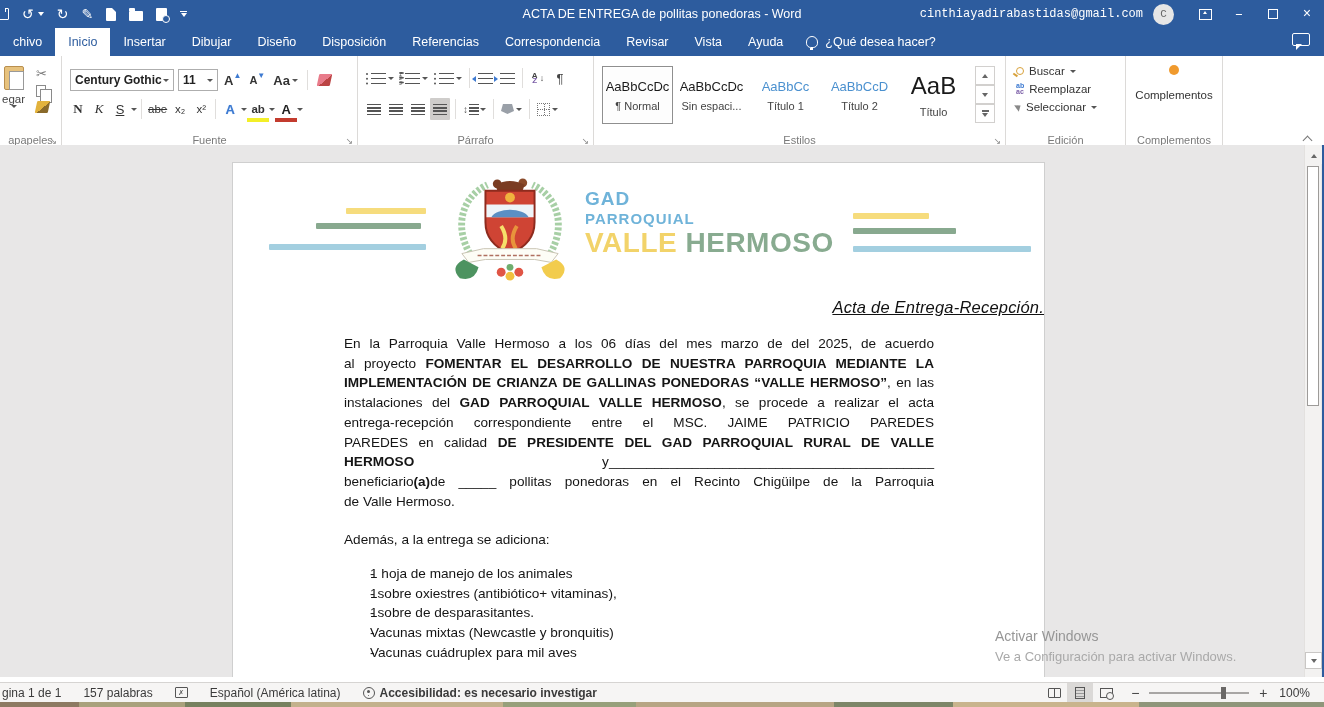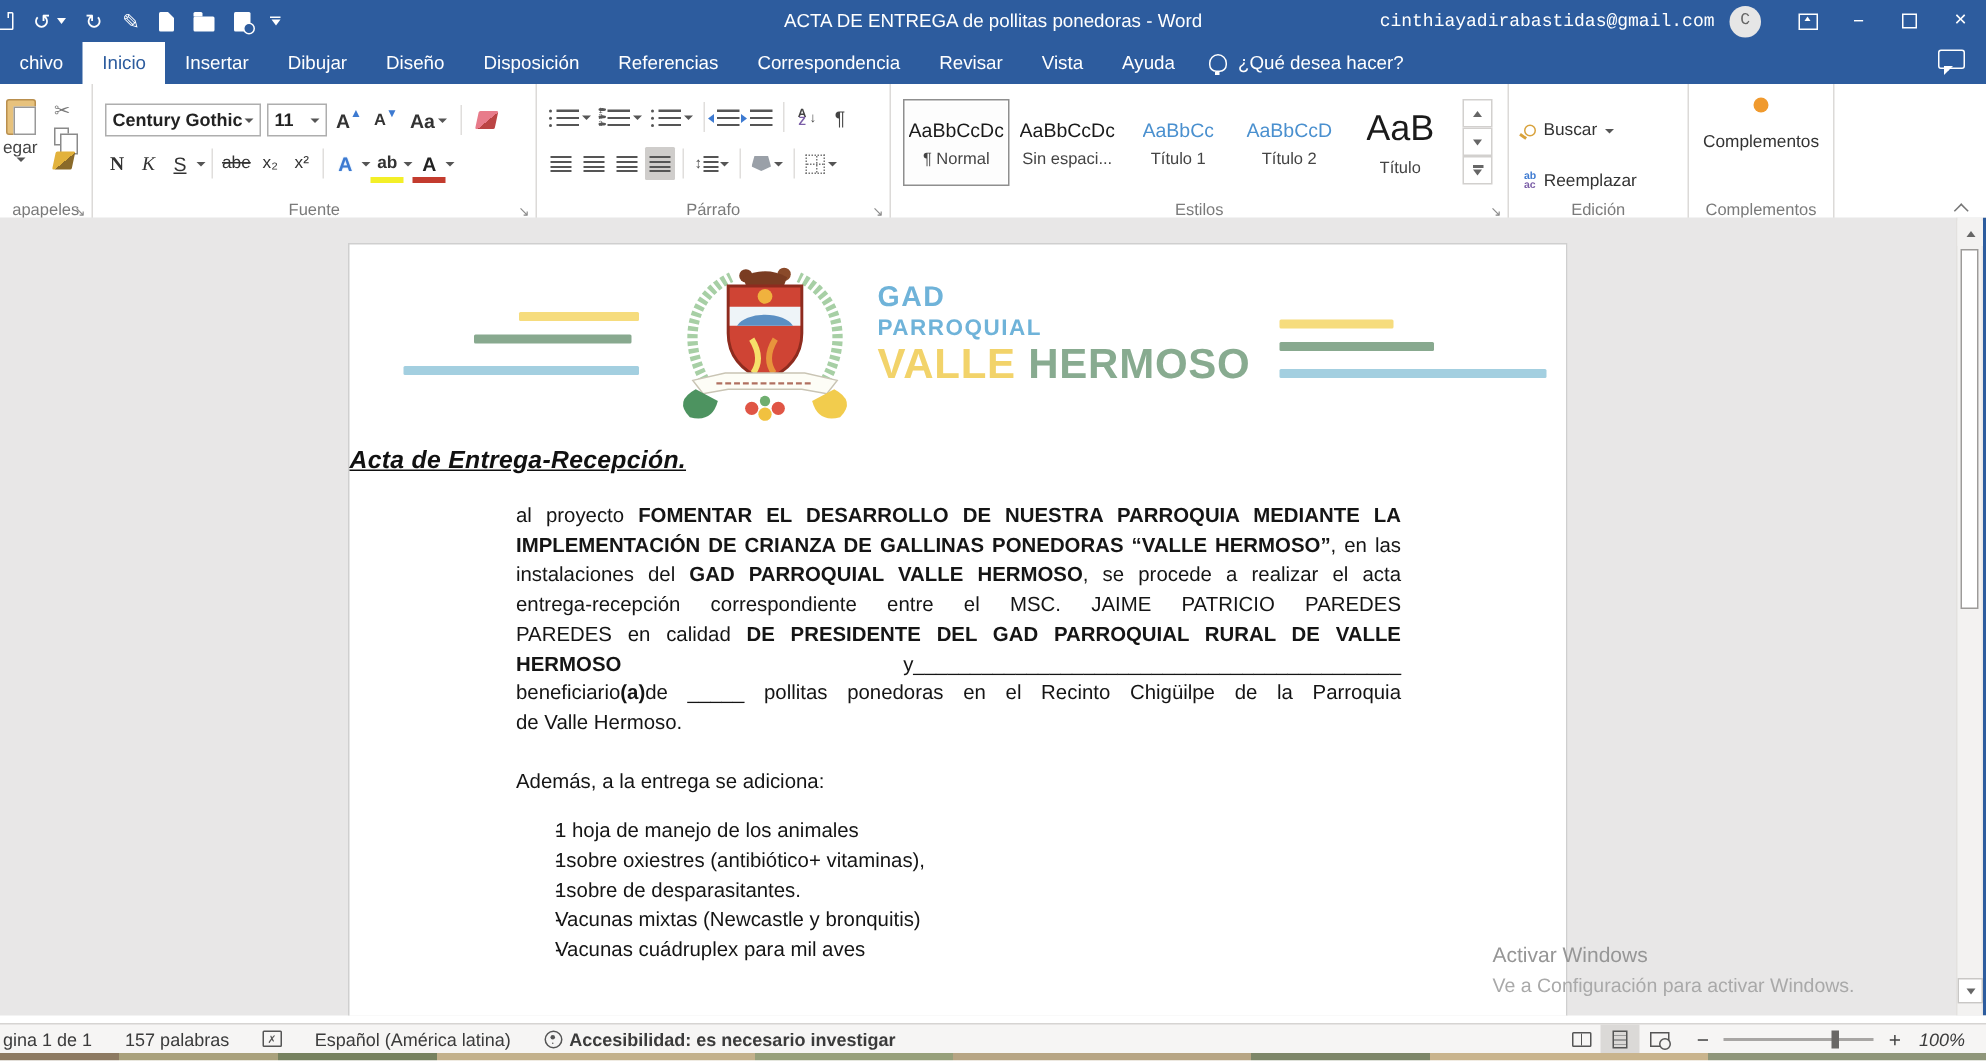--- a/index.html
+++ b/index.html
@@ -108,21 +108,21 @@
   .style-name{font-size:11px;color:#444;white-space:nowrap;max-width:66px;overflow:hidden;}
   .styles-arrows{position:absolute;right:10px;top:10px;display:flex;flex-direction:column;}
   .sarrow{width:20px;height:19px;border:1px solid #d2d0ce;display:flex;align-items:center;justify-content:center;cursor:pointer;background:#fff;}
   .tri-up{width:0;height:0;border-left:3.5px solid transparent;border-right:3.5px solid transparent;border-bottom:4px solid #666;}
   .tri-dn{width:0;height:0;border-left:3.5px solid transparent;border-right:3.5px solid transparent;border-top:4px solid #666;}
   .more-ic{display:flex;flex-direction:column;align-items:center;gap:1px;}
   .more-ic .bar{width:7px;height:1.3px;background:#666;}
   
   .g-edit{width:120px;}
   .edit-col{position:absolute;left:10px;top:9px;display:flex;flex-direction:column;gap:6px;font-size:11.5px;color:#333;}
-  .edit-item{display:flex;align-items:center;gap:5px;cursor:pointer;white-space:nowrap;margin-top:16px;}
+  .edit-item{display:flex;align-items:center;gap:5px;cursor:pointer;white-space:nowrap;}
   .mag{width:8px;height:8px;border:1.6px solid #d8a23c;border-radius:50%;position:relative;}
   .mag:after{content:'';position:absolute;left:-4px;bottom:-2px;width:5px;height:1.6px;background:#d8a23c;transform:rotate(35deg);}
   .repl-ic{font-size:7px;line-height:6px;font-weight:700;color:#3d7ad1;display:flex;flex-direction:column;}
   .repl-ic .r2{color:#7b5ea7;}
   .sel-ar{width:0;height:0;border-left:5px solid #888;border-top:4px solid transparent;border-bottom:4px solid transparent;transform:rotate(-35deg);}
   
   .g-addins{width:97px;}
   .addin-btn{position:absolute;left:0;right:0;top:9px;display:flex;flex-direction:column;align-items:center;gap:14px;cursor:pointer;}
   .orange-dot{width:10px;height:10px;border-radius:50%;background:#f09a2e;}
   .addin-lbl{font-size:11.5px;color:#333;}
@@ -135,21 +135,21 @@
   .page{position:absolute;left:232px;top:17px;width:813px;height:600px;background:#fff;border:1px solid #cfcfcf;cursor:text;}
   
   .logo{position:relative;height:114px;margin-top:12px;}
   .dline{position:absolute;height:6px;border-radius:1px;}
   .logo-text{position:absolute;left:352px;top:14px;line-height:1;}
   .lt-gad{font-size:19px;font-weight:700;letter-spacing:1px;}
   .lt-parr{font-size:15px;font-weight:700;letter-spacing:1px;margin-top:3px;}
   .lt-vh{font-size:28px;font-weight:700;letter-spacing:.5px;margin-top:3px;white-space:nowrap;}
   .crest{position:absolute;left:213px;top:0;}
   
-  .doc-title{margin-top:9px;text-align:left;font-size:16.5px;font-weight:700;font-style:italic;text-decoration:underline;color:#111;letter-spacing:.2px;}
+  .doc-title{margin-top:9px;text-align:right;font-size:16.5px;font-weight:400;font-style:italic;text-decoration:underline;color:#111;letter-spacing:.2px;}
   .doc-body{width:590px;margin:17px 0 0 111px;font-size:13.6px;line-height:19.7px;color:#151515;}
   .doc-line{text-align:justify;}
   .doc-line.just{text-align-last:justify;}
   .doc-line .b{font-weight:700;}
   .doc-para2{margin-top:19px;}
   .doc-list{margin-top:14px;}
   .doc-li{display:flex;}
   .doc-li .dash{width:23px;padding-left:26px;flex:none;}
   
   .watermark{position:absolute;left:995px;top:483px;color:#9f9f9f;pointer-events:none;}
@@ -174,21 +174,21 @@
   .view-btn{width:26px;height:100%;display:flex;align-items:center;justify-content:center;cursor:pointer;}
   .view-btn.active{background:#dbd9d7;}
   .vb-read{width:13px;height:10px;border:1.2px solid #555;border-radius:1px;background:linear-gradient(to right,transparent 48%,#555 48%,#555 52%,transparent 52%);}
   .vb-print{width:10px;height:12px;border:1.2px solid #555;background:repeating-linear-gradient(to bottom,transparent 0 2px,#999 2px 3px);}
   .vb-web{width:13px;height:10px;border:1.2px solid #555;position:relative;}
   .vb-web:after{content:'';position:absolute;right:-2px;bottom:-3px;width:6px;height:6px;border:1.2px solid #555;border-radius:50%;background:#f6f5f4;}
   .zoomctl{display:flex;align-items:center;gap:8px;padding:0 10px;}
   .zbtn{font-size:14px;color:#444;cursor:pointer;width:12px;text-align:center;}
   .ztrack{position:relative;width:100px;height:2px;background:#a8a6a4;cursor:pointer;}
   .zthumb{position:absolute;left:72px;top:-5px;width:5px;height:12px;background:#6a6866;cursor:grab;}
-  .zoom-lvl{padding-right:14px;cursor:pointer;font-style:italic;}
+  .zoom-lvl{padding-right:14px;cursor:pointer;}
   
   .sliver{position:absolute;left:0;top:702px;width:100%;height:5px;background:linear-gradient(to right,#8d7a62 0 6%,#a9a17c 6% 14%,#76815f 14% 22%,#c3b18c 22% 38%,#97a07b 38% 48%,#b7a584 48% 63%,#7d8668 63% 72%,#c9b48d 72% 86%,#8f967a 86% 100%);}
 </style>
 </head>
 <body>
 
 <div class="app">
 
   <div class="titlebar">
     <div class="qat">
@@ -487,20 +487,21 @@
           <div class="lt-gad" style="color: rgb(111, 179, 217);">GAD</div>
           <div class="lt-parr" style="color: rgb(111, 179, 217);">PARROQUIAL</div>
           <div class="lt-vh"><span style="color: rgb(242, 211, 106);">VALLE</span> <span style="color: rgb(136, 171, 144);">HERMOSO</span></div>
         </div>
       </div>
 
       <div class="doc-title">Acta de Entrega-Recepción.</div>
 
       <div class="doc-body">
         <div>
+            <div class="doc-line just"><span>En la Parroquia Valle Hermoso a los 06 días del mes marzo de del 2025, de acuerdo</span></div>
             <div class="doc-line just"><span>al proyecto </span><span class="b">FOMENTAR EL DESARROLLO DE NUESTRA PARROQUIA MEDIANTE LA</span></div>
             <div class="doc-line just"><span class="b">IMPLEMENTACIÓN DE CRIANZA DE GALLINAS PONEDORAS “VALLE HERMOSO”</span><span>, en las</span></div>
             <div class="doc-line just"><span>instalaciones del </span><span class="b">GAD PARROQUIAL VALLE HERMOSO</span><span>, se procede a realizar el acta</span></div>
             <div class="doc-line just"><span>entrega-recepción correspondiente entre el MSC. JAIME PATRICIO PAREDES</span></div>
             <div class="doc-line just"><span>PAREDES en calidad </span><span class="b">DE PRESIDENTE DEL GAD PARROQUIAL RURAL DE VALLE</span></div>
             <div class="doc-line just"><span class="b">HERMOSO</span><span> </span><span>y</span><span>___________________________________________</span></div>
             <div class="doc-line just"><span>beneficiario</span><span class="b">(a)</span><span>de _____ pollitas ponedoras en el Recinto Chigüilpe de la Parroquia</span></div>
             <div class="doc-line"><span>de Valle Hermoso.</span></div>
           </div>
         <div class="doc-para2">Además, a la entrega se adiciona:</div>

